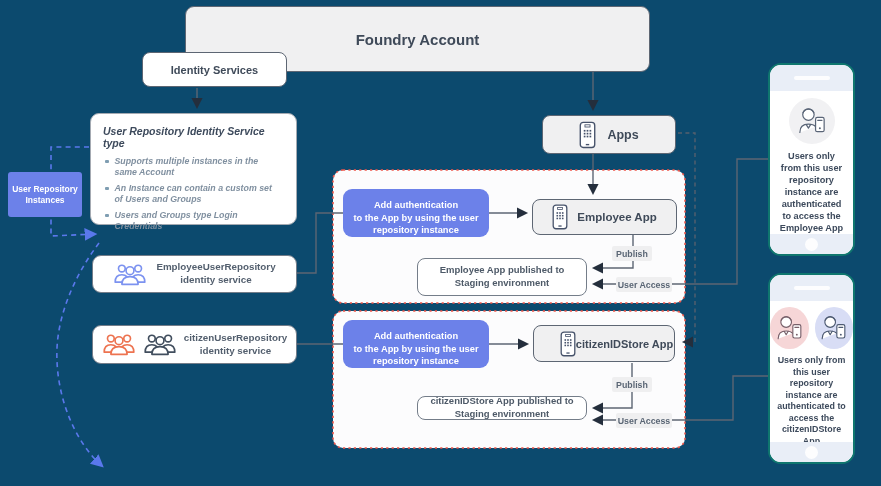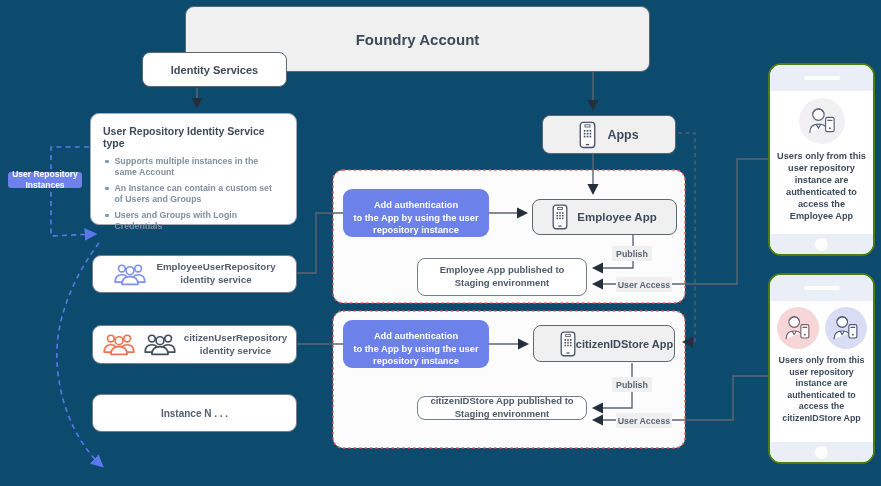--- a/index.html
+++ b/index.html
@@ -10,27 +10,27 @@
   .whitebox{background:#fff;border:1.3px solid #747d89;border-radius:9px;}
   .bluebox{background:#6c81e9;border-radius:9px;color:#fff;text-align:center;align-items:flex-end;}
   .chip{position:absolute;z-index:2;background:#efeff0;color:#5a6675;font-size:8.8px;
         display:flex;align-items:center;justify-content:center;border-radius:2px;}
   .navy{color:#3f4a59;}
   .stack span{display:block;text-align:center;}
   #bgsvg{position:absolute;left:0;top:0;z-index:1;}
   #redrects{position:absolute;left:0;top:0;z-index:0;}
   
   #repo-type{left:90px;top:113px;width:207px;height:112px;align-items:flex-start;justify-content:flex-start;
-             flex-direction:column;padding:11px 10px 16px 12px;border-color:#a4aab2;}
+             flex-direction:column;padding:11px 10px 16px 12px;border-color:#a4aab2;font-style:italic;}
   #repo-type .title{font-size:10.5px;color:#3d4a5c;margin-bottom:7px;}
   .bullet-row{display:flex;align-items:flex-start;margin-bottom:4.5px;}
   .bullet-mark{width:3.5px;height:3.5px;background:#7f9eb2;border-radius:1px;margin:3.5px 6px 0 2px;flex:0 0 auto;}
   .bullet-text{font-size:8.8px;color:#8090a0;line-height:1.28;width:168px;}
   
-  .phone{position:absolute;z-index:2;width:107px;background:#fff;border:2px solid #4d7c0f;border-radius:13px;
+  .phone{position:absolute;z-index:2;width:87px;background:#fff;border:2px solid #0f766e;border-radius:13px;
          box-sizing:border-box;overflow:hidden;}
   .phone-head{height:26px;background:#e9eef7;display:flex;align-items:center;justify-content:center;}
   .phone-pill{width:36px;height:4px;background:#fdfdfe;border-radius:2px;}
   .phone-foot{position:absolute;left:0;right:0;bottom:0;height:20px;background:#e9eef7;
               display:flex;align-items:center;justify-content:center;}
   .home-btn{width:13px;height:13px;border-radius:50%;background:#fdfdfe;}
   .phone-text{font-size:9.2px;line-height:1.3;color:#3d4a5c;text-align:center;padding:0 7px;margin-top:7px;}
   .avatar{border-radius:50%;display:flex;align-items:center;justify-content:center;}
 </style>
 </head>
@@ -91,25 +91,25 @@
     <div class="bullet-row">
       <span class="bullet-mark"></span>
       <span class="bullet-text">Supports multiple instances in the same Account</span>
     </div>
     <div class="bullet-row">
       <span class="bullet-mark"></span>
       <span class="bullet-text">An Instance can contain a custom set of Users and Groups</span>
     </div>
     <div class="bullet-row">
       <span class="bullet-mark"></span>
-      <span class="bullet-text">Users and Groups with Login Credentials</span>
-    </div>
-  </div>
-
-  <div class="box" style="left:8px;top:172px;width:74px;height:16px;background:#6c81e9;border-radius:3px;">
+      <span class="bullet-text">Users and Groups type Login Credentials</span>
+    </div>
+  </div>
+
+  <div class="box" style="left:8px;top:172px;width:74px;height:45px;background:#6c81e9;border-radius:3px;">
     <div class="stack" style="font-size:8.5px;color:#fff;line-height:1.25;">
       <span>User Repository</span>
       <span>Instances</span>
     </div>
   </div>
 
   <div class="box whitebox" style="left:92px;top:255px;width:205px;height:38px;gap:9px;">
     <svg width="34" height="23" viewBox="0 0 34 24" style="color:#7c92f0;flex:0 0 auto;">
       <g stroke="currentColor" stroke-width="1.7" fill="#fff" stroke-linejoin="round">
         <circle cx="8.5" cy="5.8" r="3.5"></circle>
@@ -146,23 +146,20 @@
         <circle cx="17" cy="8" r="4.1"></circle>
         <path d="M8.5,22.3 Q8.5,14.2 17,14.2 Q25.5,14.2 25.5,22.3 Z"></path>
       </g>
     </svg>
     <div class="stack" style="font-size:9.8px;color:#535f6e;line-height:1.3;">
       <span>citizenUserRepository</span>
       <span>identity service</span>
     </div>
   </div>
 
-  <div class="box whitebox" style="left:92px;top:394px;width:205px;height:38px;">
-    <span style="font-size:10px;color:#535f6e;">Instance N . . .</span>
-  </div>
 
   <div class="box grayfill" style="left:542px;top:115px;width:134px;height:39px;gap:11px;border-radius:8px;">
     <svg width="17" height="28" viewBox="0 0 20 32">
       <rect x="1.5" y="1.2" width="17" height="29.5" rx="3.5" fill="#fff" stroke="#46526a" stroke-width="1.6"></rect>
       <rect x="7" y="4" width="6" height="2.6" fill="none" stroke="#46526a" stroke-width="1"></rect>
       <g fill="#46526a">
         <rect x="5.6" y="10" width="2" height="2"></rect>
           <rect x="9" y="10" width="2" height="2"></rect>
           <rect x="12.4" y="10" width="2" height="2"></rect>
         <rect x="5.6" y="13.4" width="2" height="2"></rect>

